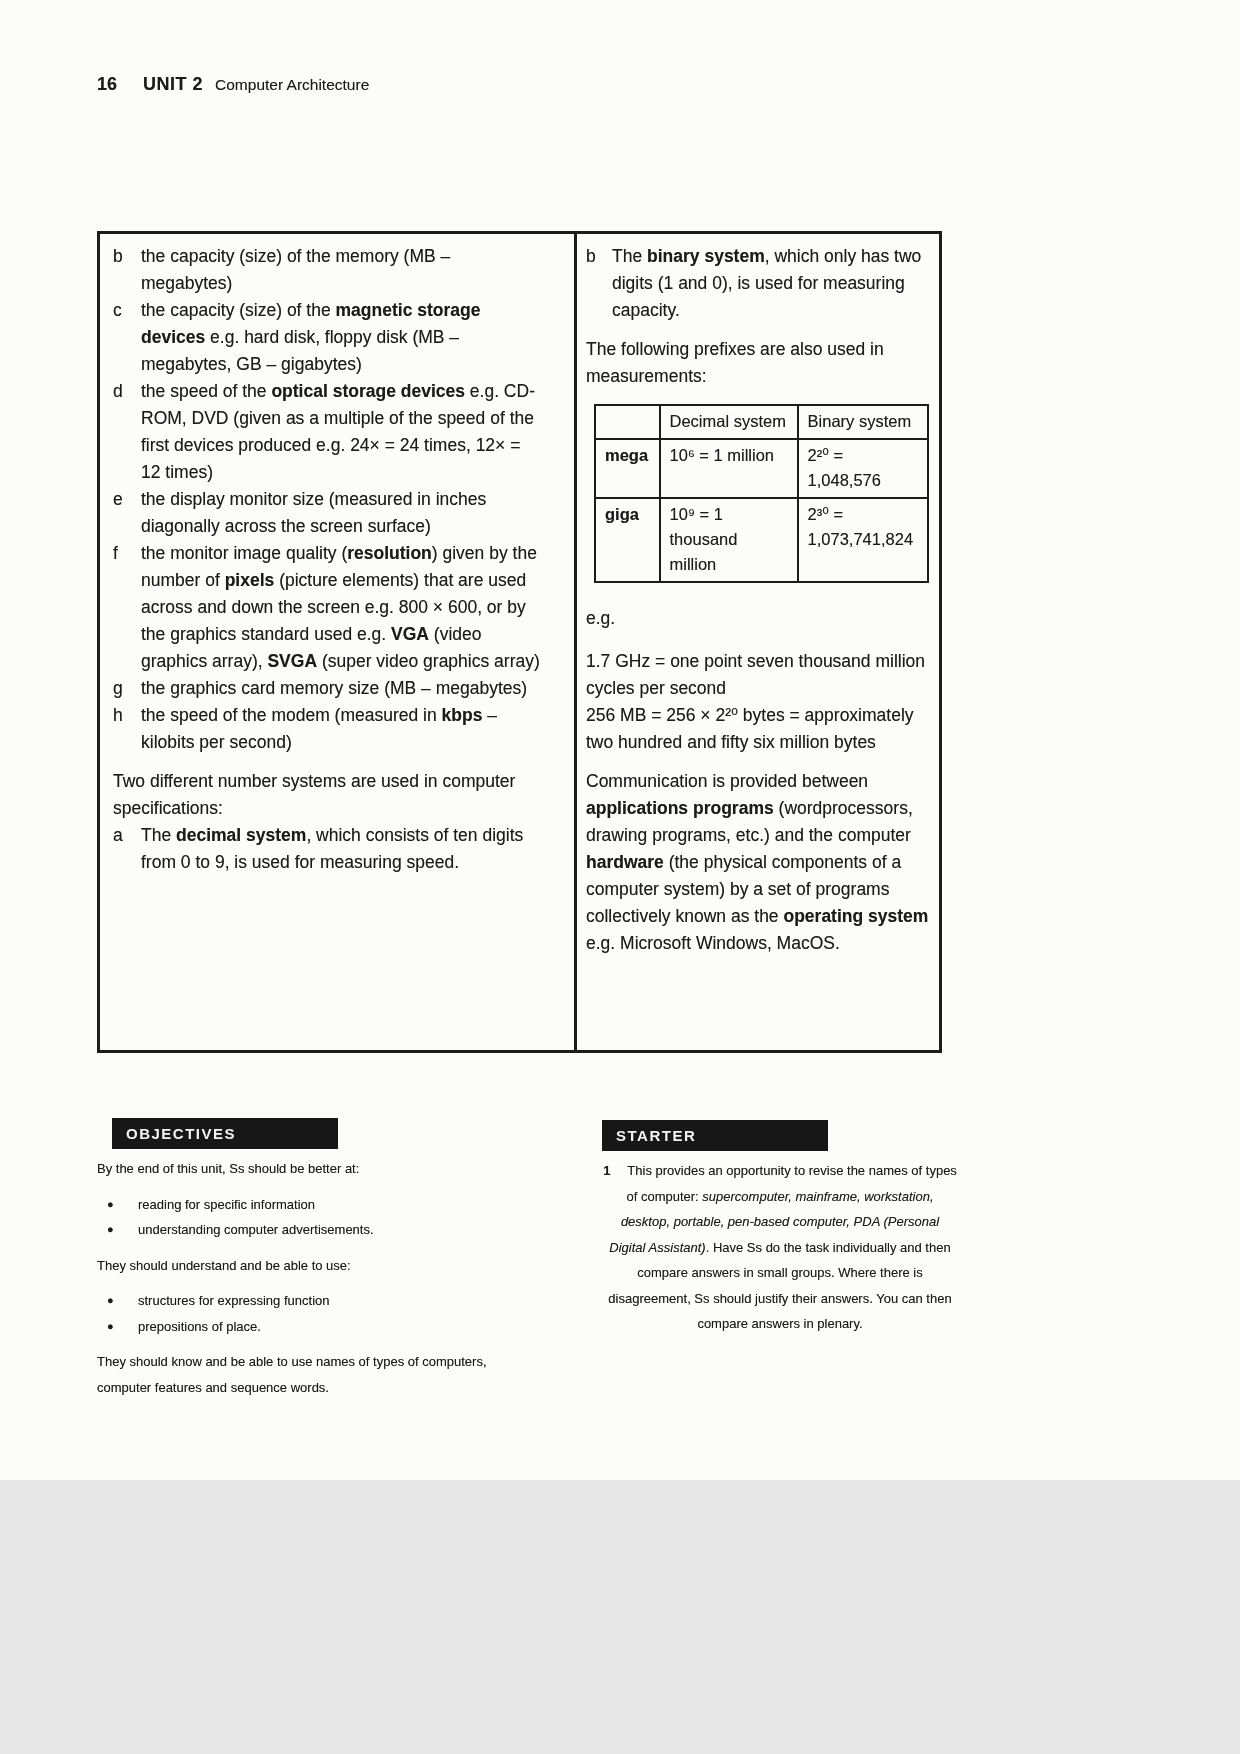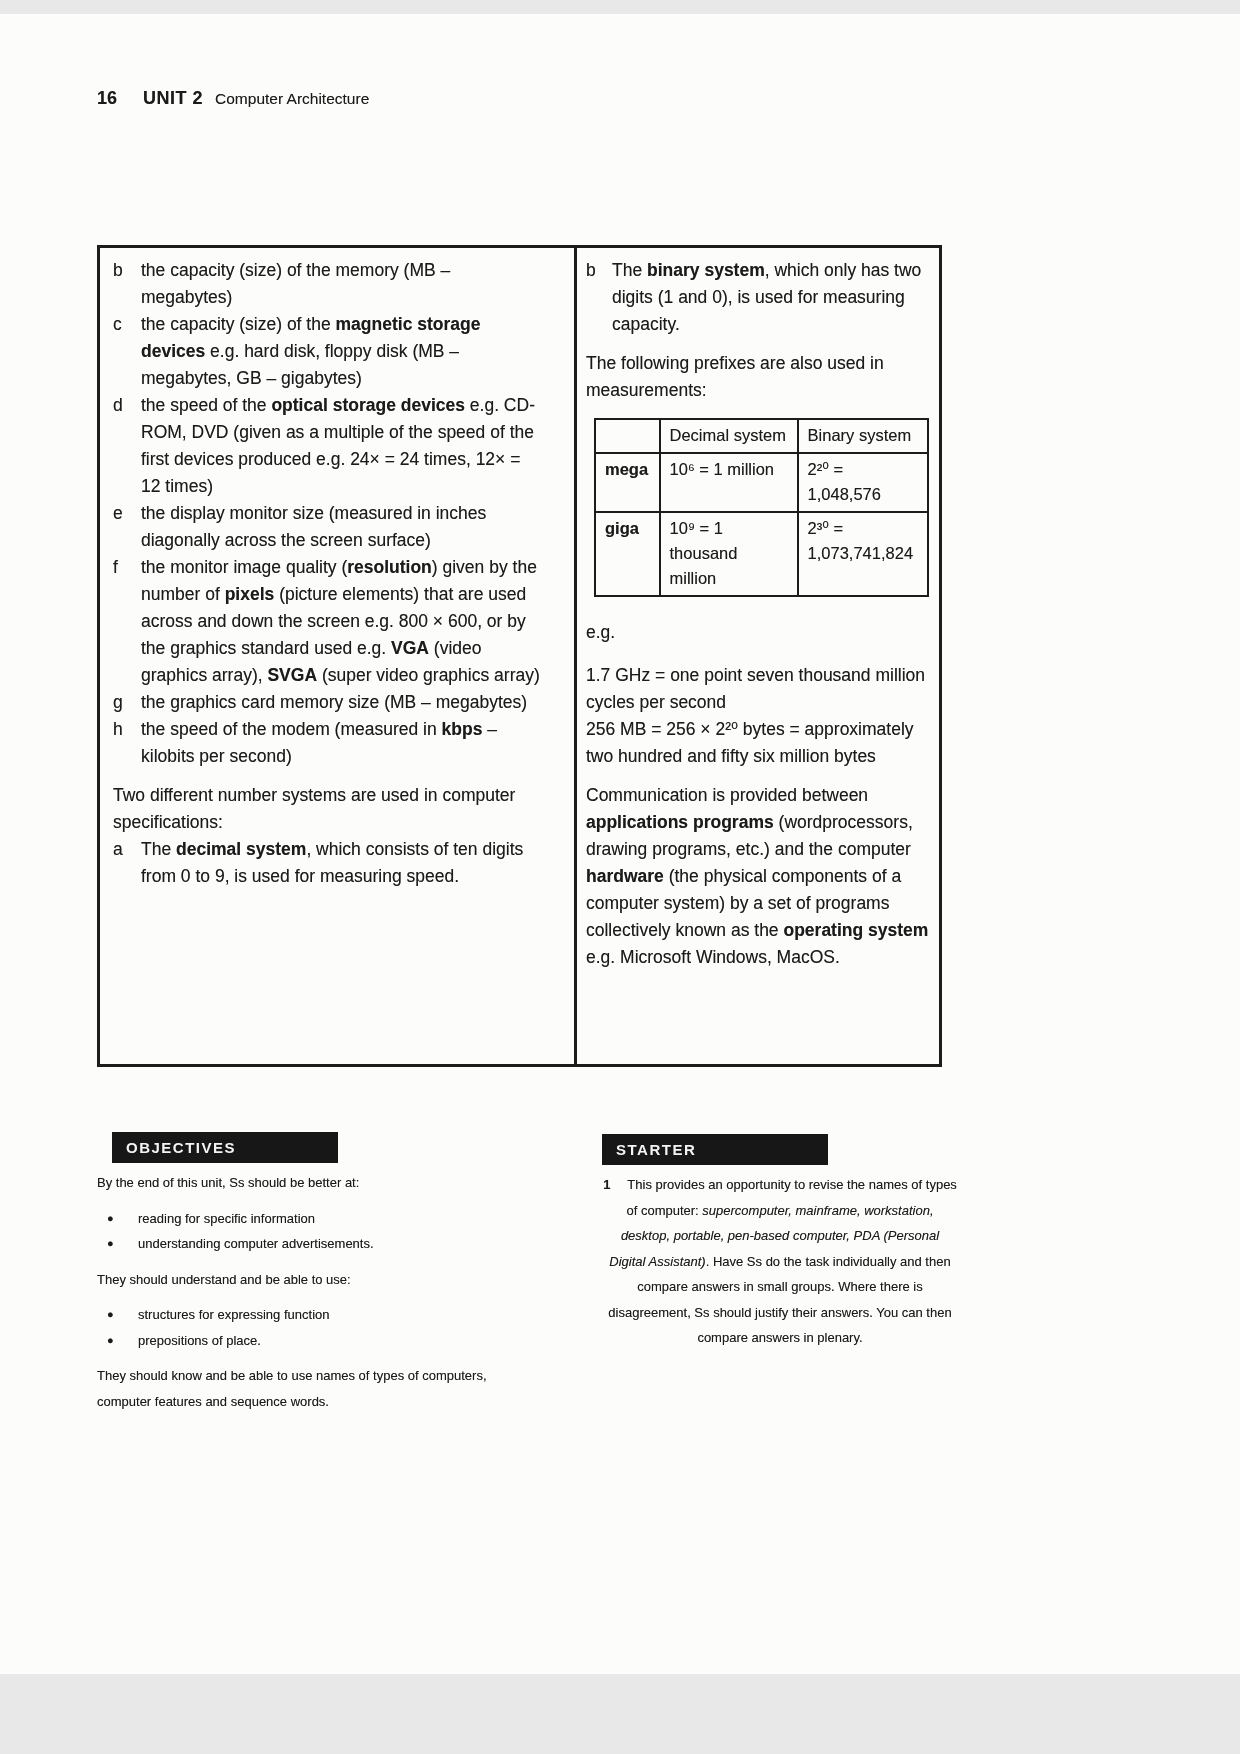--- a/index.html
+++ b/index.html
@@ -1,19 +1,19 @@
 <!DOCTYPE html>
 <html style="--paper: #fcfcfa; --text: #1b1b1b; --bar_bg: #171717; --bar_text: #f4f4f4;"><head>
 <meta charset="utf-8">
 <style>
   html,body{margin:0;padding:0;background:#e8e8e8;}
   .page{
     position:relative;
-    width:1240px;height:1660px;
-    margin:14px auto;
+    width:1240px;height:1480px;
+    margin:0 auto;
     background:var(--paper,#fcfcfa);
     font-family:"Liberation Sans","DejaVu Sans",sans-serif;
     color:var(--text,#1b1b1b);
     text-shadow:0 0 .5px rgba(25,25,25,.45);
     overflow:hidden;
   }
 
   
   .page-header{position:absolute;left:97px;top:74px;font-size:18px;white-space:nowrap;}
   .pg-num{font-weight:700;margin-right:26px;}

